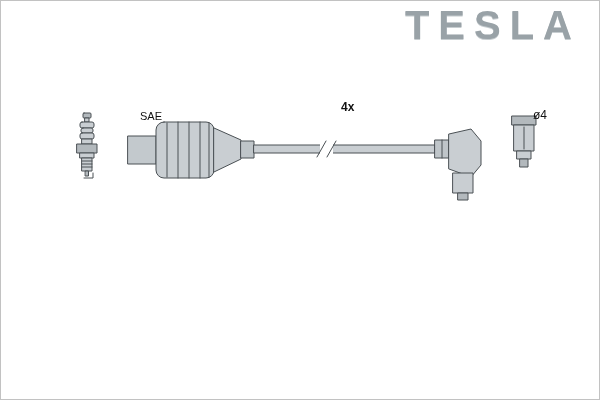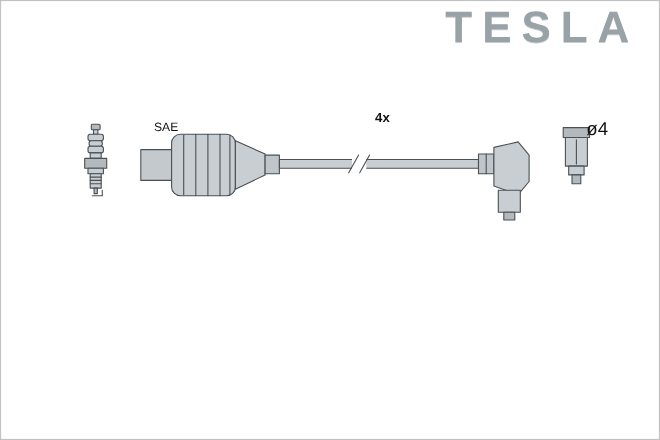--- a/index.html
+++ b/index.html
@@ -28,21 +28,21 @@
     letter-spacing:9px;
     font-family:"Liberation Sans", sans-serif;
     text-shadow:0 1px 0 #c7cdd0;
   }
   .diagram-svg{position:absolute;left:0;top:0;width:598px;height:398px;}
   .lbl{
     position:absolute;color:#111;margin-left:45px;
   }
   .lbl-sae{left:94px;top:109px;font-size:11px;}
   .lbl-qty{left:295px;top:99px;font-size:12px;font-weight:bold;}
-  .lbl-dia{left:487px;top:107px;font-size:17px;text-align:center;}
+  .lbl-dia{left:487px;top:107px;font-size:12px;text-align:center;}
 </style>
 </head>
 <body>
 
 <div class="page">
 
   <div class="brand-logo">TESLA</div>
 
   <svg class="diagram-svg" viewBox="0 0 598 398" stroke-linejoin="round" stroke-linecap="round">
 

